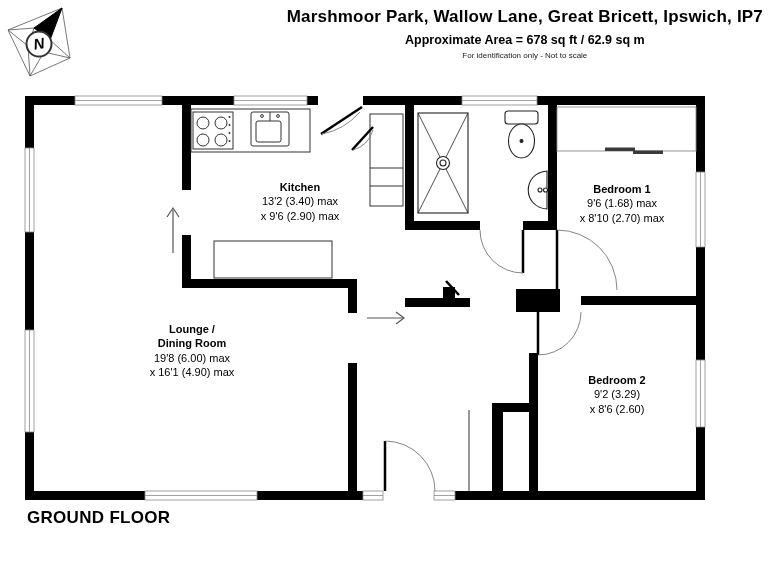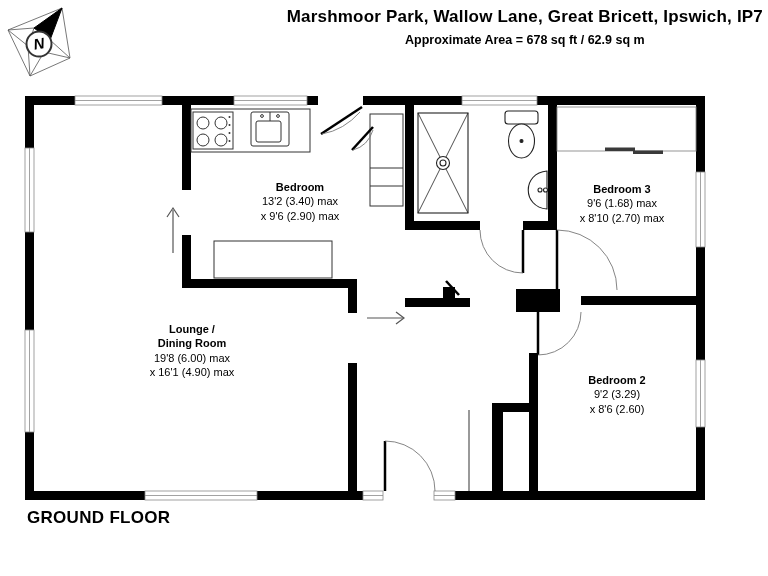--- a/index.html
+++ b/index.html
@@ -35,20 +35,21 @@
       <polygon points="64,56 44,38 38,50"></polygon>
     </g>
     <polygon points="56,6 28,26 44,38" fill="#000" stroke="#000"></polygon>
     <circle cx="33" cy="42" r="12.5" fill="#fff" stroke="#333" stroke-width="2"></circle>
     <text x="33" y="47" text-anchor="middle" font-size="15" font-weight="bold" font-style="italic" transform="rotate(-10 33 42)">N</text>
   </svg>
 
   <div class="hdr">
     <div class="title">Marshmoor Park, Wallow Lane, Great Bricett, Ipswich, IP7</div>
     <div class="area">Approximate Area = 678 sq ft / 62.9 sq m</div>
+    <div class="disc">For identification only - Not to scale</div>
   </div>
 
   <svg class="plan" width="768" height="576" viewBox="0 0 768 576">
 
     <g fill="#000">
       <rect x="25" y="96" width="50" height="9"></rect>
         <rect x="162" y="96" width="72" height="9"></rect>
       <rect x="307" y="96" width="11" height="9"></rect>
         <rect x="363" y="96" width="99" height="9"></rect>
       <rect x="537" y="96" width="168" height="9"></rect>
@@ -183,32 +184,32 @@
 
     <g stroke="#555" stroke-width="1.2" fill="none">
       <line x1="173" y1="253" x2="173" y2="210"></line>
       <polyline points="167,217 173,208 179,217"></polyline>
       <line x1="367" y1="318" x2="403" y2="318"></line>
       <polyline points="396,312 404,318 396,324"></polyline>
     </g>
   </svg>
 
   <div class="room-label" style="left:300px;top:180px;">
-    <div class="rname">Bedroom</div>
+    <div class="rname">Kitchen</div>
     <div class="rdim">13'2 (3.40) max</div>
     <div class="rdim">x 9'6 (2.90) max</div>
   </div>
   <div class="room-label" style="left:192px;top:322px;">
     <div class="rname">Lounge /</div>
     <div class="rname">Dining Room</div>
     <div class="rdim">19'8 (6.00) max</div>
     <div class="rdim">x 16'1 (4.90) max</div>
   </div>
   <div class="room-label" style="left:622px;top:182px;">
-    <div class="rname">Bedroom 3</div>
+    <div class="rname">Bedroom 1</div>
     <div class="rdim">9'6 (1.68) max</div>
     <div class="rdim">x 8'10 (2.70) max</div>
   </div>
   <div class="room-label" style="left:617px;top:373px;">
     <div class="rname">Bedroom 2</div>
     <div class="rdim">9'2 (3.29)</div>
     <div class="rdim">x 8'6 (2.60)</div>
   </div>
 
   <div class="gf">GROUND FLOOR</div>

